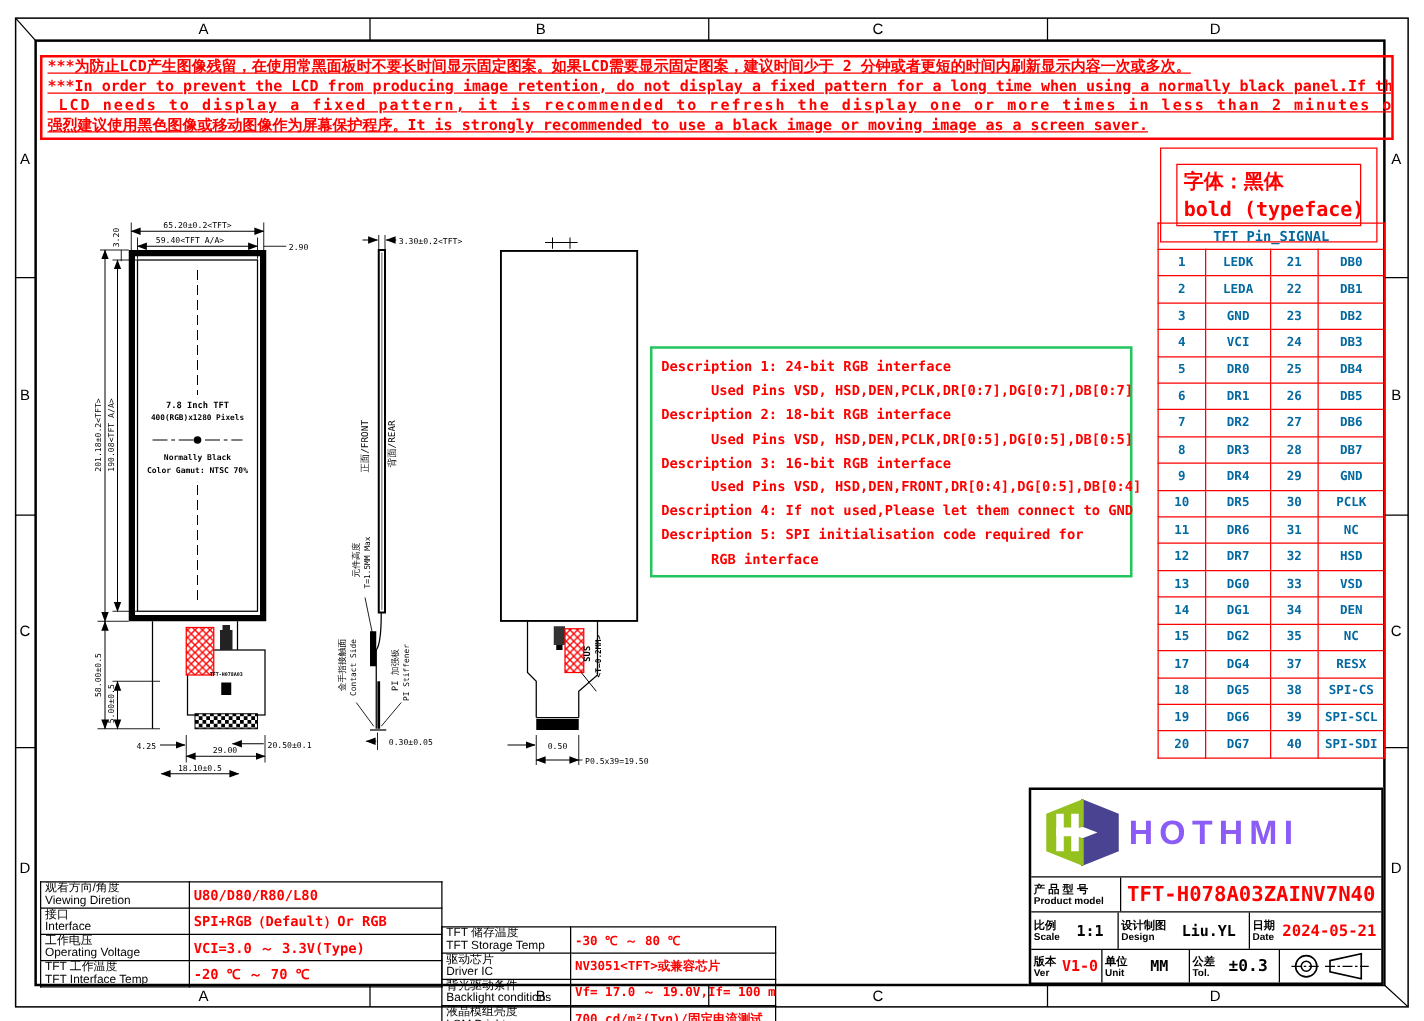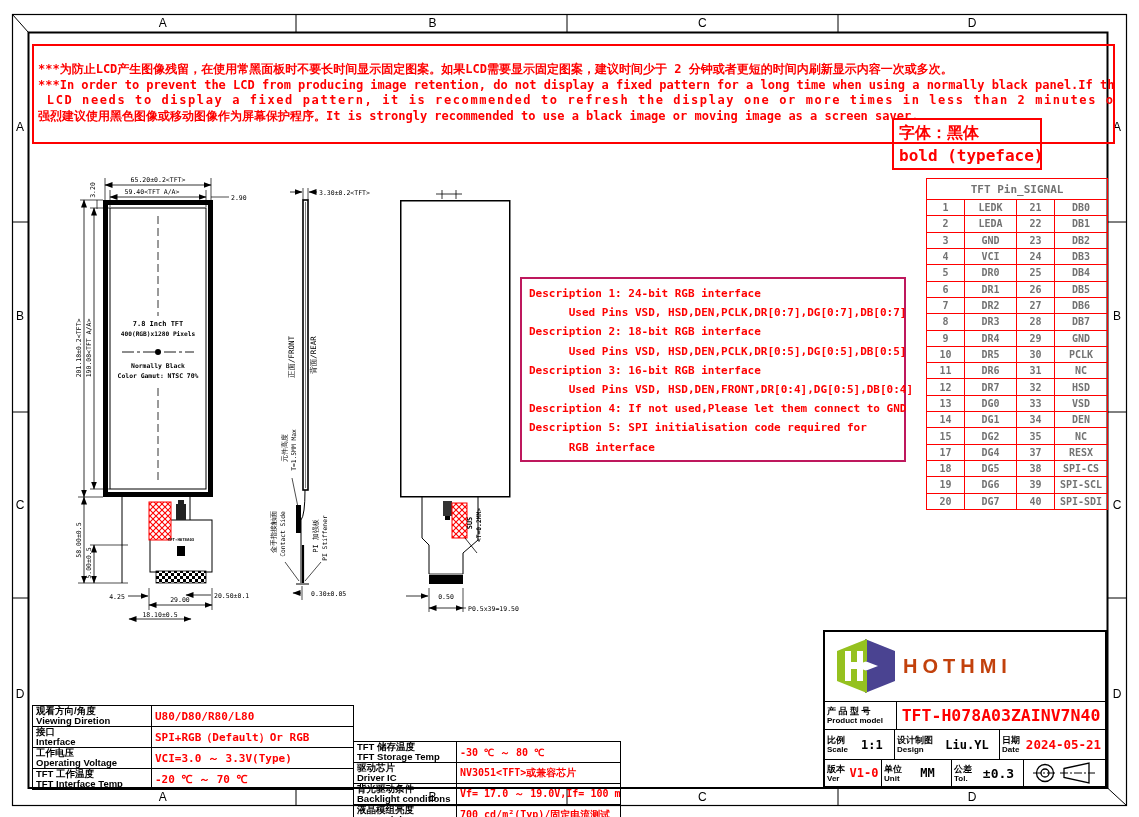--- a/index.html
+++ b/index.html
@@ -12,62 +12,62 @@
   .zstrip{display:flex;}
   .zstrip span{flex:1;display:flex;align-items:center;justify-content:center;
                font-size:12px;color:#000;}
   .zs-top{left:28px;top:14px;width:1079px;height:18px;}
   .zs-bottom{left:28px;top:788px;width:1079px;height:18px;}
   .zs-left{left:12px;top:32px;width:16px;height:756px;flex-direction:column;}
   .zs-right{left:1108px;top:32px;width:18px;height:756px;flex-direction:column;}
 
   
   .warning{left:32px;top:44px;width:1071px;height:64px;border:2px solid #fe0000;
-           padding:16px 4px;color:#fe0000;font-family:"DejaVu Sans Mono",monospace;
-           font-weight:bold;font-size:12px;line-height:15.5px;overflow:hidden;}
+           padding:0 4px;color:#fe0000;font-family:"DejaVu Sans Mono",monospace;
+           font-weight:bold;font-size:12px;line-height:15.5px;overflow:hidden;text-decoration:underline;}
   .warning .wline{white-space:pre;}
   .warning .wline:nth-child(3){letter-spacing:1.6px;}
 
   
-  .tfnote{left:892px;top:118px;width:148px;height:50px;border:1.5px solid #fe0000;padding:0;}
+  .tfnote{left:928px;top:118px;width:148px;height:50px;border:1.5px solid #fe0000;padding:12px;}
   .tfnote .inner{border:1px solid #fe0000;height:100%;box-sizing:border-box;
                  color:#fe0000;font-weight:bold;font-size:16px;line-height:23px;padding:1px 5px;
                  font-family:"DejaVu Sans Mono",monospace;white-space:nowrap;}
 
   
-  .pin-table{left:926px;top:178px;width:181px;height:332px;border-collapse:collapse;
-             table-layout:fixed;color:#737373;font-family:"DejaVu Sans Mono",monospace;}
+  .pin-table{left:926px;top:178px;width:181px;height:429px;border-collapse:collapse;
+             table-layout:fixed;color:#0369a1;font-family:"DejaVu Sans Mono",monospace;}
   .pin-table th,.pin-table td{border:1.5px solid #fe0000;text-align:center;padding:0;
              font-size:10px;font-weight:bold;overflow:hidden;white-space:nowrap;}
   .pin-table th{height:20px;font-size:11px;}
   .pin-table col.c1{width:38px;} .pin-table col.c2{width:52px;}
   .pin-table col.c3{width:38px;} .pin-table col.c4{width:53px;}
 
   
-  .descbox{left:520px;top:277px;width:386px;height:185px;border:2px solid #be185d;
+  .descbox{left:520px;top:277px;width:386px;height:185px;border:2px solid #22c55e;
            padding:5px 7px;color:#fe0000;font-family:"DejaVu Sans Mono",monospace;
            font-weight:bold;font-size:11px;line-height:19.2px;box-sizing:border-box;}
   .descbox .dline{white-space:pre;}
 
   
   .spec{border-collapse:collapse;table-layout:fixed;height:83px;}
   .spec td{border:1.5px solid #000;padding:0 3px;overflow:hidden;white-space:nowrap;}
-  .spec .lbl{font-size:9.5px;font-weight:bold;line-height:10px;color:#000;}
+  .spec .lbl{font-size:9.5px;font-weight:normal;line-height:10px;color:#000;}
   .spec .val{color:#fe0000;font-family:"DejaVu Sans Mono",monospace;font-weight:bold;font-size:11px;}
   .spec-left{left:32px;top:705px;width:321px;}
   .spec-left col.l{width:119px;} .spec-left col.v{width:202px;}
   .spec-right{left:353px;top:741px;width:267px;}
   .spec-right col.l{width:103px;} .spec-right col.v{width:164px;}
   .spec-right .val{font-size:10px;}
 
   
   .tblock{left:823px;top:630px;width:284px;height:158px;border:2px solid #000;
           box-sizing:border-box;display:flex;flex-direction:column;background:#fff;}
   .tb-logo{height:70px;border-bottom:1.5px solid #000;display:flex;align-items:center;}
-  .tb-logo .logotext{font-size:20px;font-weight:bold;color:#c2410c;letter-spacing:5px;
+  .tb-logo .logotext{font-size:27px;font-weight:bold;color:#8b5cf6;letter-spacing:5px;
           font-family:"Liberation Sans",sans-serif;margin-left:4px;}
   .tb-row{display:flex;border-bottom:1.5px solid #000;}
   .tb-row:last-child{border-bottom:none;flex:1;}
   .cell{display:flex;align-items:center;border-right:1.5px solid #000;box-sizing:border-box;}
   .cell:last-child{border-right:none;}
   .cl{padding:0 2px;font-weight:bold;color:#000;}
   .cl .cn{font-size:9px;line-height:10px;}
   .cl .en{font-size:8px;line-height:9px;}
   .cv{flex:1;text-align:center;font-weight:bold;font-family:"DejaVu Sans Mono",monospace;}
   .tb-model{height:28px;}

